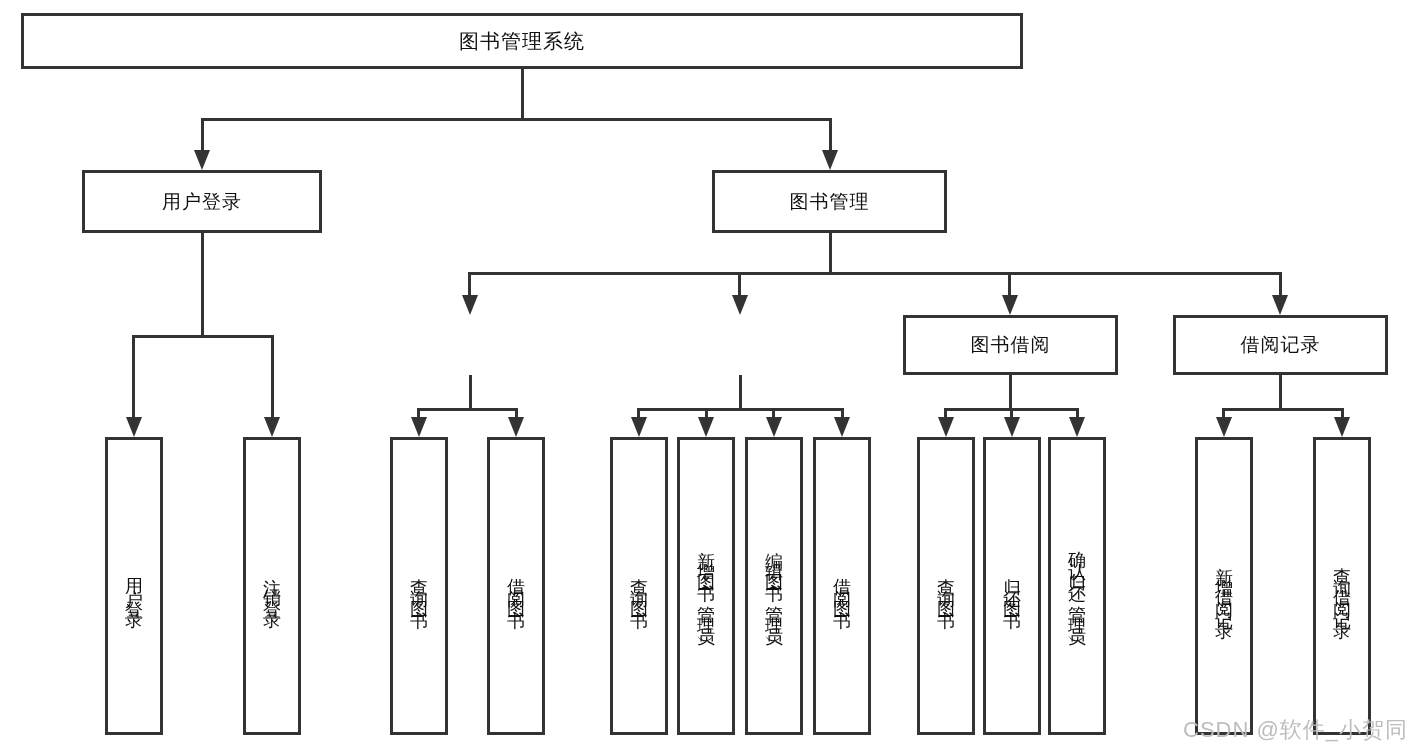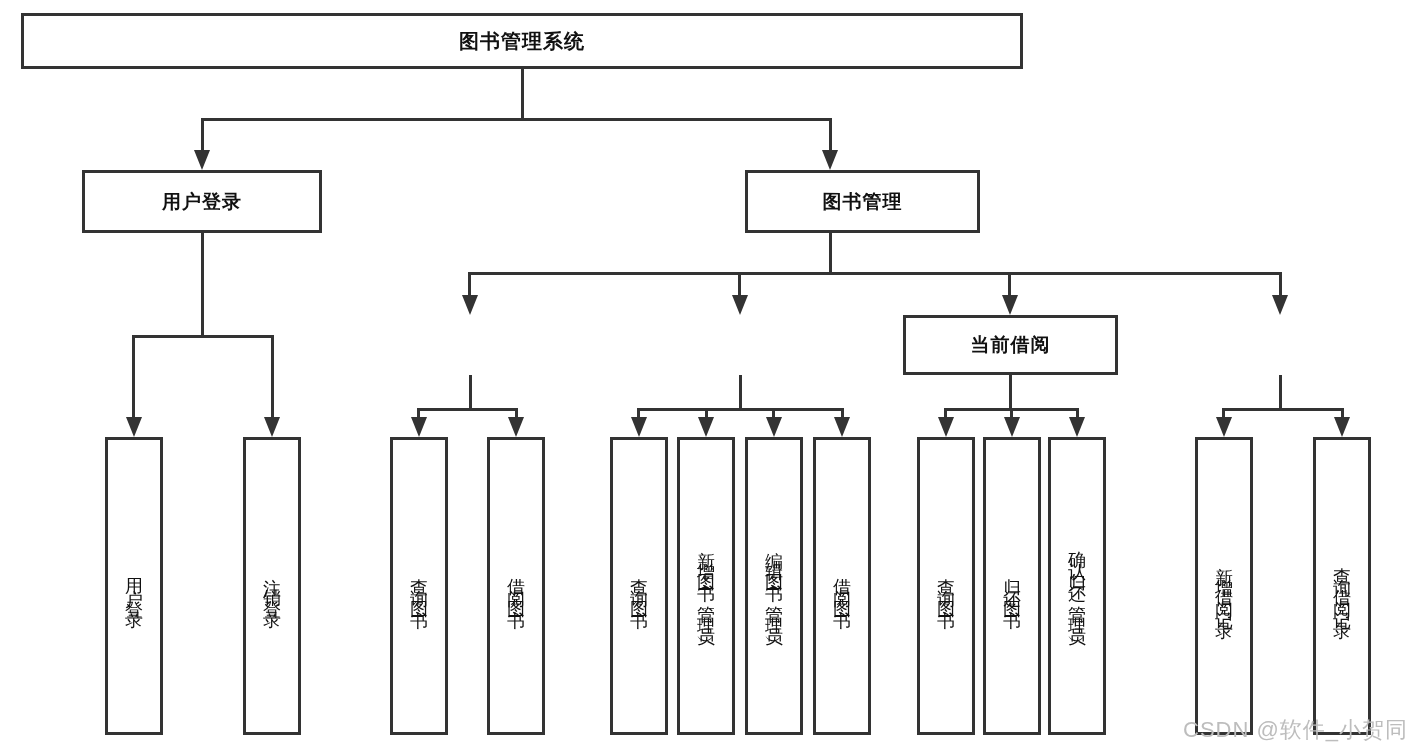--- a/index.html
+++ b/index.html
@@ -3,21 +3,21 @@
 <meta charset="utf-8">
 <style>
   html,body{margin:0;padding:0;background:#fff;}
   #stage{
     position:relative;width:1405px;height:747px;background:#fff;overflow:hidden;
     font-family:"Liberation Sans",sans-serif;color:#111;
   }
   .box{
     position:absolute;background:#fff;border:3px solid #333;box-sizing:border-box;
     display:flex;align-items:center;justify-content:center;
-    font-size:19px;letter-spacing:1px;white-space:nowrap;font-weight:bold;
+    font-size:19px;letter-spacing:1px;white-space:nowrap;
   }
   .vbox{
     position:absolute;background:#fff;border:3px solid #333;box-sizing:border-box;
     display:flex;align-items:center;justify-content:center;
   }
   .vbox .vtext{
     writing-mode:vertical-rl;text-orientation:mixed;
     font-size:18px;line-height:1;letter-spacing:11px;
   }
   .hline{position:absolute;height:3px;background:#333;}
@@ -44,21 +44,21 @@
   <div class="vline" style="left:521px;top:69px;height:52px;"></div>
   <div class="hline" style="left:201px;top:118px;width:631px;"></div>
   <div class="vline" style="left:201px;top:118px;height:35px;"></div>
   <div class="arr" style="left:194px;top:150px;"></div>
   <div class="vline" style="left:829px;top:118px;height:35px;"></div>
   <div class="arr" style="left:822px;top:150px;"></div>
 
   <div class="box" style="left:82px;top:170px;width:240px;height:63px;">
     <span>用户登录</span>
   </div>
-  <div class="box" style="left:745px;top:170px;width:235px;height:63px;">
+  <div class="box" style="left:712px;top:170px;width:235px;height:63px;">
     <span>图书管理</span>
   </div>
 
   <div class="vline" style="left:201px;top:233px;height:105px;"></div>
   <div class="hline" style="left:132px;top:335px;width:142px;"></div>
   <div class="vline" style="left:132px;top:335px;height:85px;"></div>
   <div class="arr" style="left:126px;top:417px;"></div>
   <div class="vline" style="left:271px;top:335px;height:85px;"></div>
   <div class="arr" style="left:264px;top:417px;"></div>
 
@@ -67,21 +67,24 @@
   <div class="vline" style="left:468px;top:272px;height:26px;"></div>
   <div class="arr" style="left:462px;top:295px;"></div>
   <div class="vline" style="left:738px;top:272px;height:26px;"></div>
   <div class="arr" style="left:732px;top:295px;"></div>
   <div class="vline" style="left:1008px;top:272px;height:26px;"></div>
   <div class="arr" style="left:1002px;top:295px;"></div>
   <div class="vline" style="left:1279px;top:272px;height:26px;"></div>
   <div class="arr" style="left:1272px;top:295px;"></div>
 
   <div class="box" style="left:903px;top:315px;width:215px;height:60px;">
-    <span>当前借阅</span>
+    <span>图书借阅</span>
+  </div>
+  <div class="box" style="left:1173px;top:315px;width:215px;height:60px;">
+    <span>借阅记录</span>
   </div>
 
   <div class="vline" style="left:469px;top:375px;height:36px;"></div>
   <div class="hline" style="left:417px;top:408px;width:101px;"></div>
   <div class="vline" style="left:417px;top:408px;height:12px;"></div>
   <div class="arr" style="left:411px;top:417px;"></div>
   <div class="vline" style="left:515px;top:408px;height:12px;"></div>
   <div class="arr" style="left:508px;top:417px;"></div>
 
   <div class="vline" style="left:739px;top:375px;height:36px;"></div>

